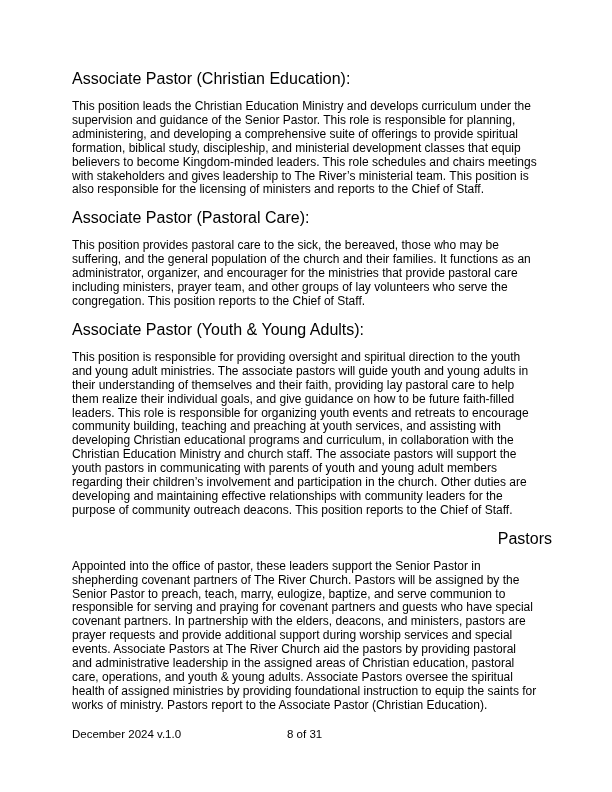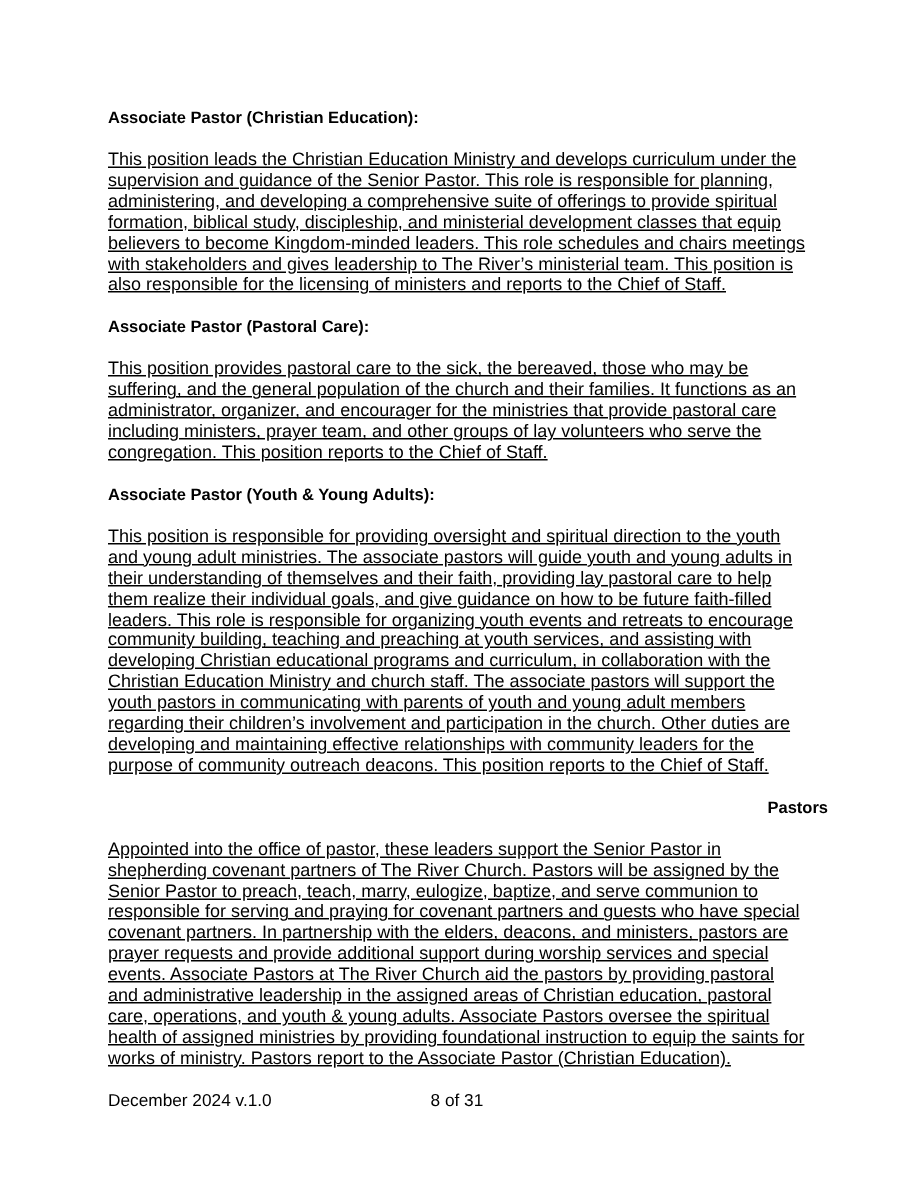--- a/index.html
+++ b/index.html
@@ -15,38 +15,37 @@
       font-family: "Liberation Sans", sans-serif;
       color: #000000;
     }
     .page {
       position: absolute;
       left: 72px;
       top: 72px;
       width: 480px;
     }
     .heading {
-      font-weight: bold;
-      font-size: 11px;
+      font-weight: normal;
+      font-size: 16px;
       line-height: 14px;
       margin: 0 0 14px 0;
       white-space: nowrap;
     }
     .heading.center {
       text-align: right;
     }
     .para {
       font-size: 12px;
       line-height: 13.9px;
       margin: 0 0 14px 0;
     }
     .line {
       display: block;
       white-space: nowrap;
-      text-decoration: underline;
     }
     .footer {
       position: absolute;
       top: 727px;
       left: 72px;
       font-size: 11.5px;
       line-height: 14px;
       white-space: nowrap;
     }
     .footer-page {

